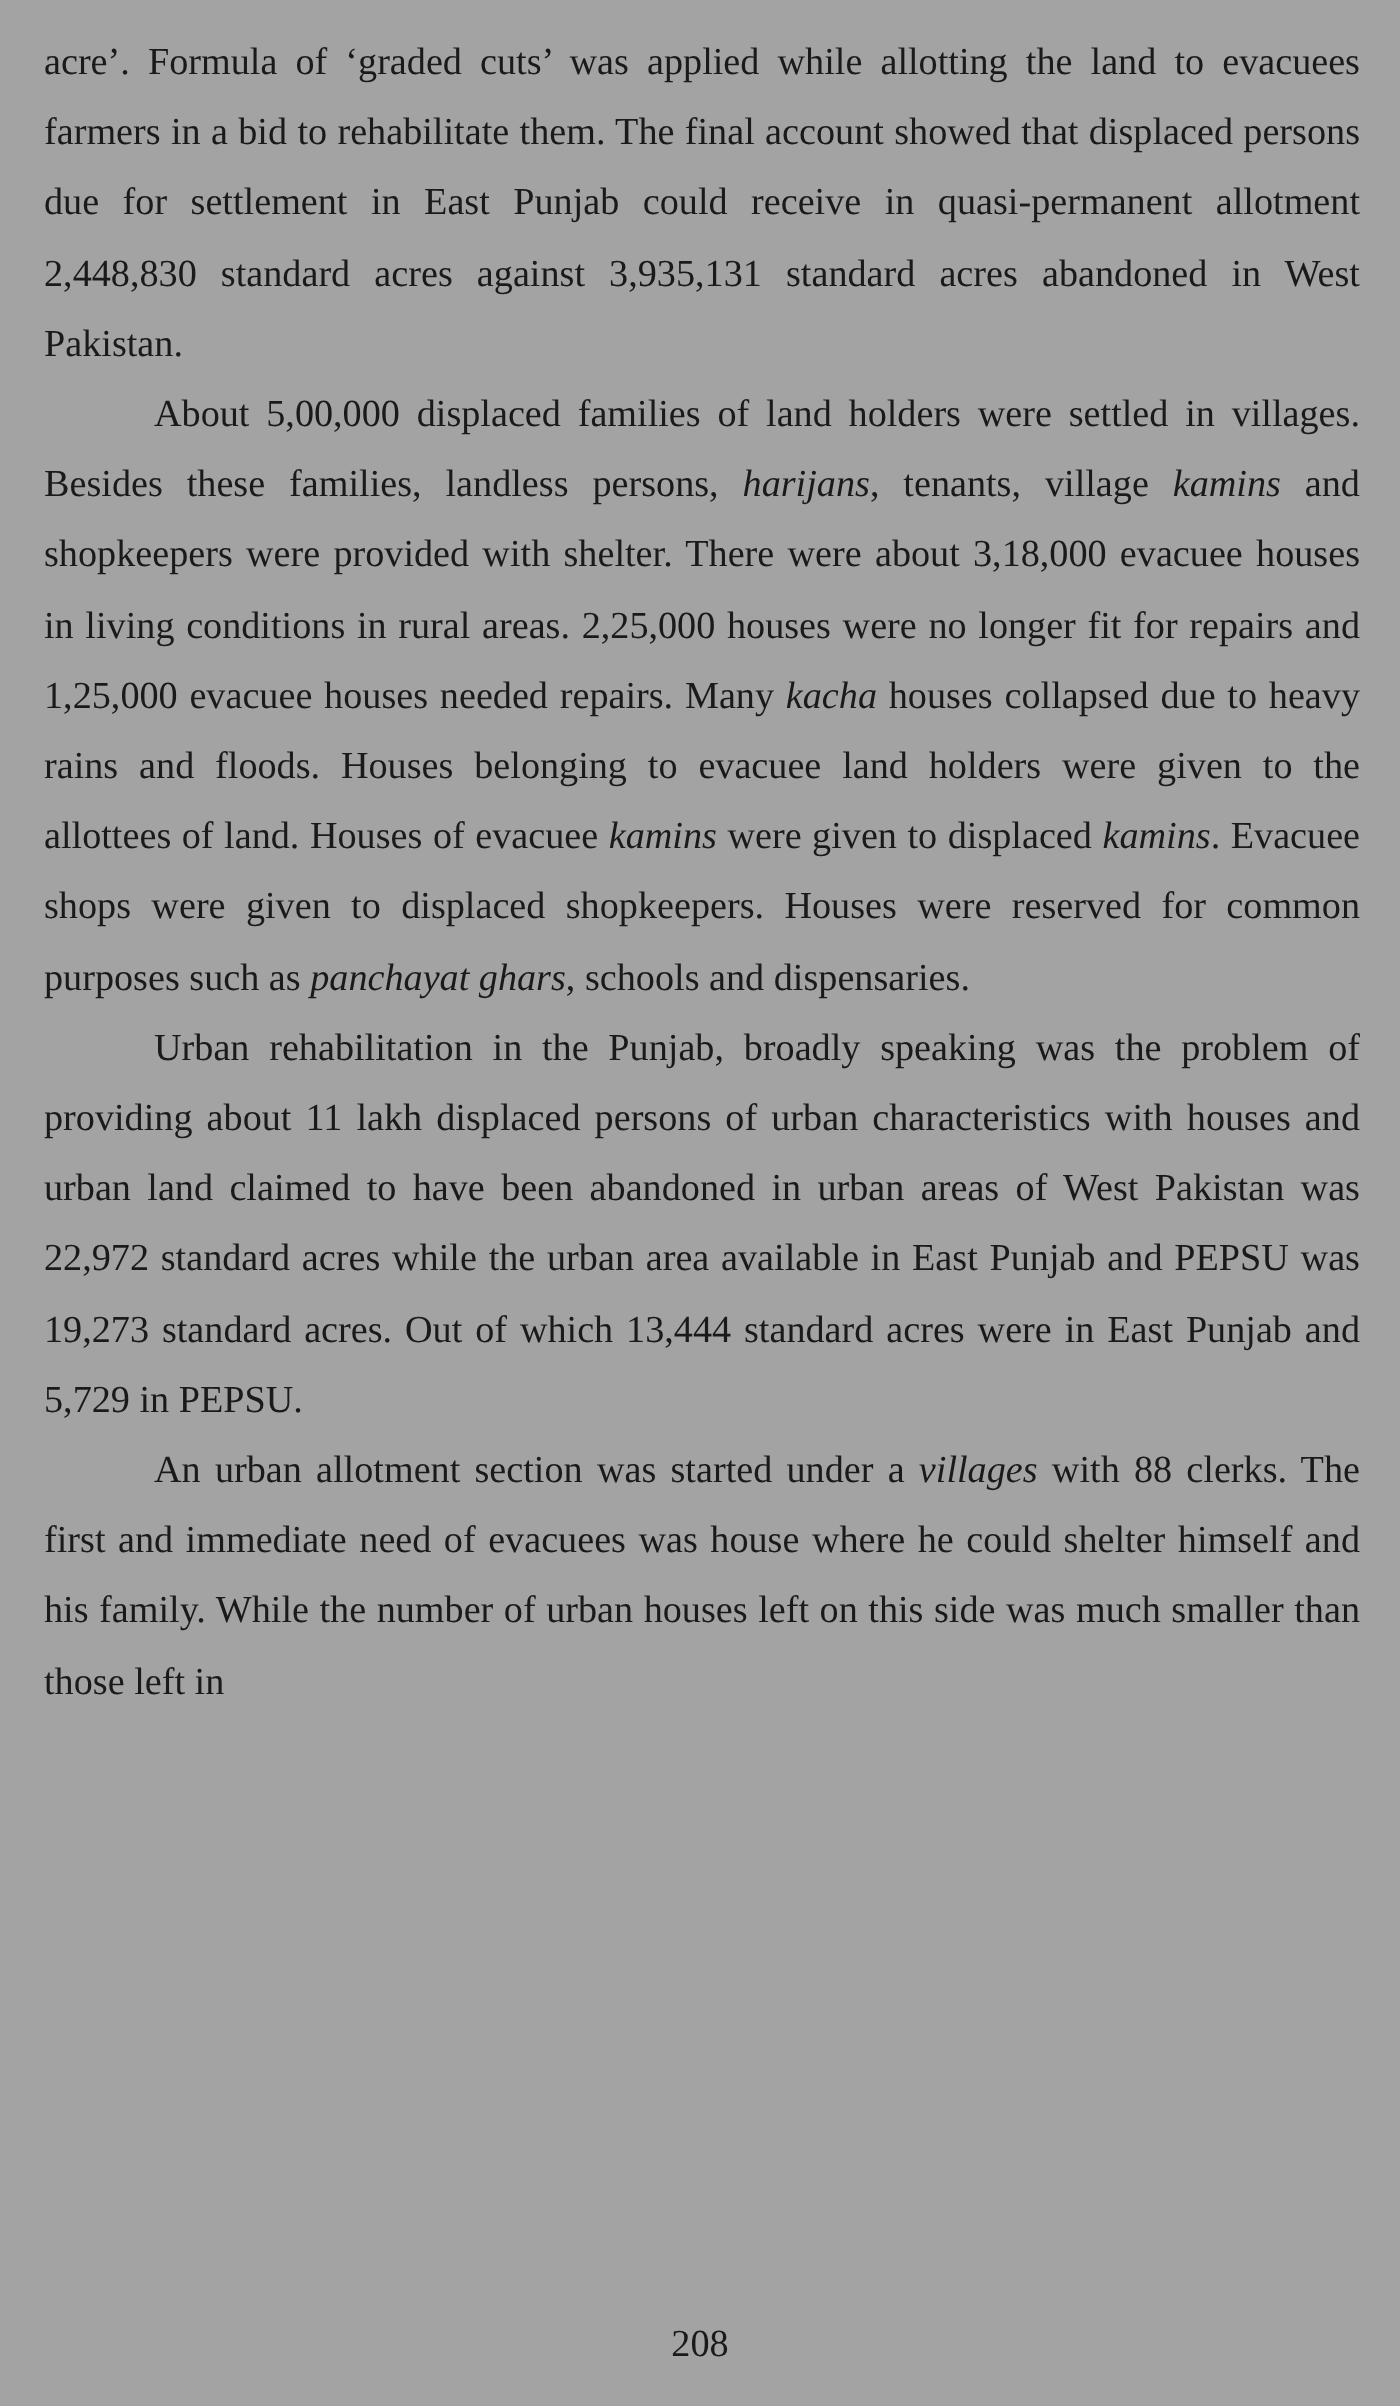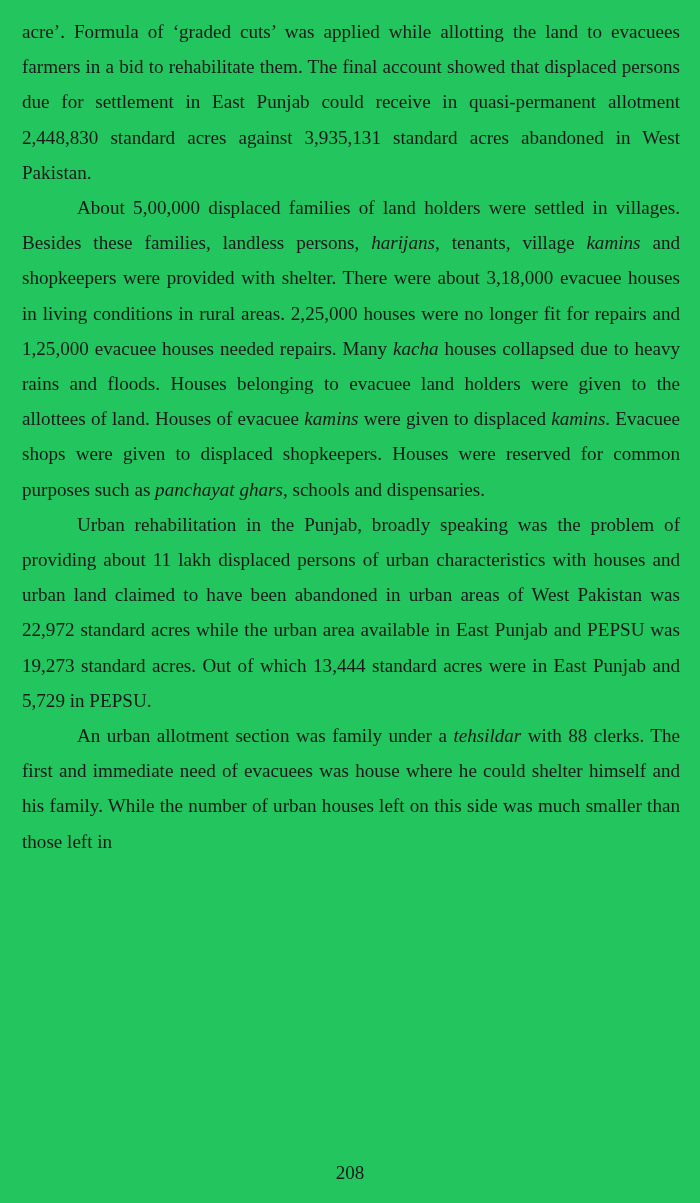--- a/index.html
+++ b/index.html
@@ -51,24 +51,24 @@
     text-align: center;
     font-size: 19.1px;
     line-height: 22px;
     font-family: "Liberation Serif", "DejaVu Serif", serif;
     color: #1a1a1a;
   }
 </style>
 </head>
 <body>
 
-<div class="page" style="background: #22c55e; color: rgb(26, 26, 26); text-decoration: underline;">
+<div class="page" style="background: #a3a3a3; color: rgb(26, 26, 26); text-decoration: underline;">
 
   <div class="text-body">
       <p class="para no-indent"><span>acre’. Formula of ‘graded cuts’ was applied while allotting the land to evacuees farmers in a bid to rehabilitate them. The final account showed that displaced persons due for settlement in East Punjab could receive in quasi-permanent allotment 2,448,830 standard acres against 3,935,131 standard acres abandoned in West Pakistan.</span></p>
       <p class="para"><span>About 5,00,000 displaced families of land holders were settled in villages. Besides these families, landless persons, </span><em>harijans</em><span>, tenants, village </span><em>kamins</em><span> and shopkeepers were provided with shelter. There were about 3,18,000 evacuee houses in living conditions in rural areas. 2,25,000 houses were no longer fit for repairs and 1,25,000 evacuee houses needed repairs. Many </span><em>kacha</em><span> houses collapsed due to heavy rains and floods. Houses belonging to evacuee land holders were given to the allottees of land. Houses of evacuee </span><em>kamins</em><span> were given to displaced </span><em>kamins</em><span>. Evacuee shops were given to displaced shopkeepers. Houses were reserved for common purposes such as </span><em>panchayat ghars</em><span>, schools and dispensaries.</span></p>
       <p class="para"><span>Urban rehabilitation in the Punjab, broadly speaking was the problem of providing about 11 lakh displaced persons of urban characteristics with houses and urban land claimed to have been abandoned in urban areas of West Pakistan was 22,972 standard acres while the urban area available in East Punjab and PEPSU was 19,273 standard acres. Out of which 13,444 standard acres were in East Punjab and 5,729 in PEPSU.</span></p>
-      <p class="para"><span>An urban allotment section was family under a </span><em>tehsildar</em><span> with 88 clerks. The first and immediate need of evacuees was house where he could shelter himself and his family. While the number of urban houses left on this side was much smaller than those left in</span></p>
+      <p class="para"><span>An urban allotment section was started under a </span><em>villages</em><span> with 88 clerks. The first and immediate need of evacuees was house where he could shelter himself and his family. While the number of urban houses left on this side was much smaller than those left in</span></p>
     </div>
 
   <div class="page-number">208</div>
 
 </div>
 
 </body></html>

